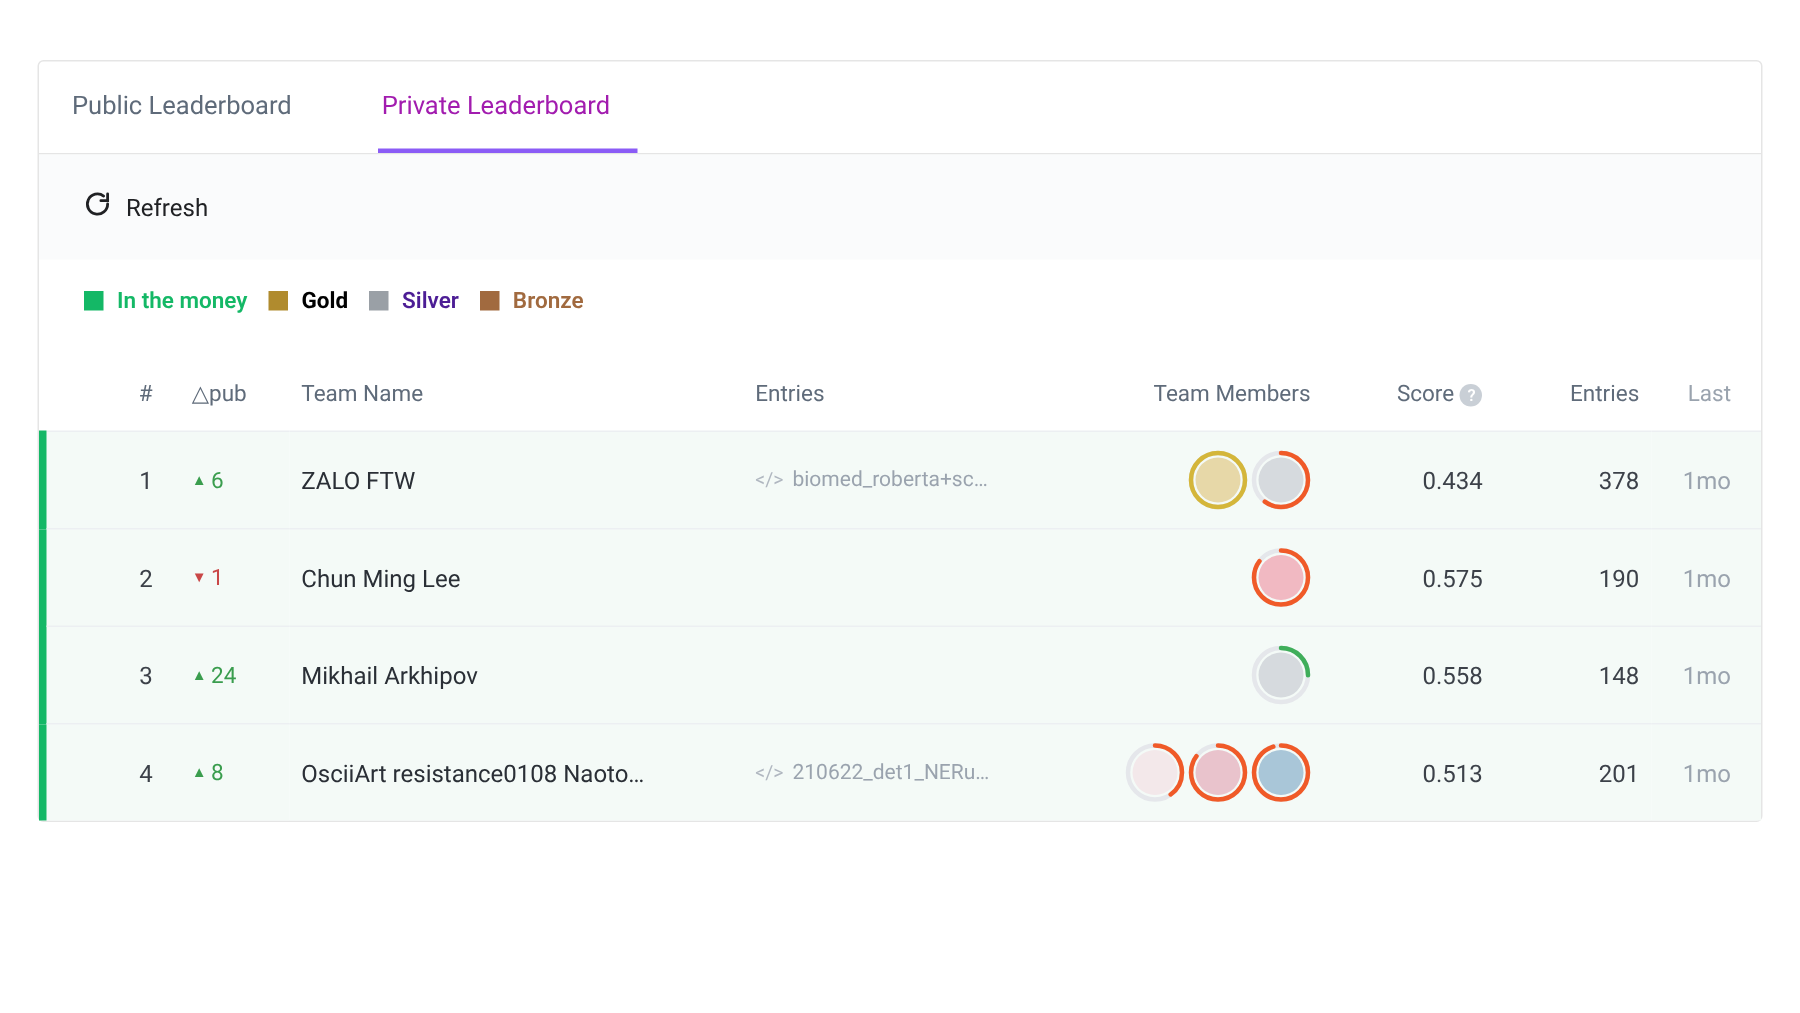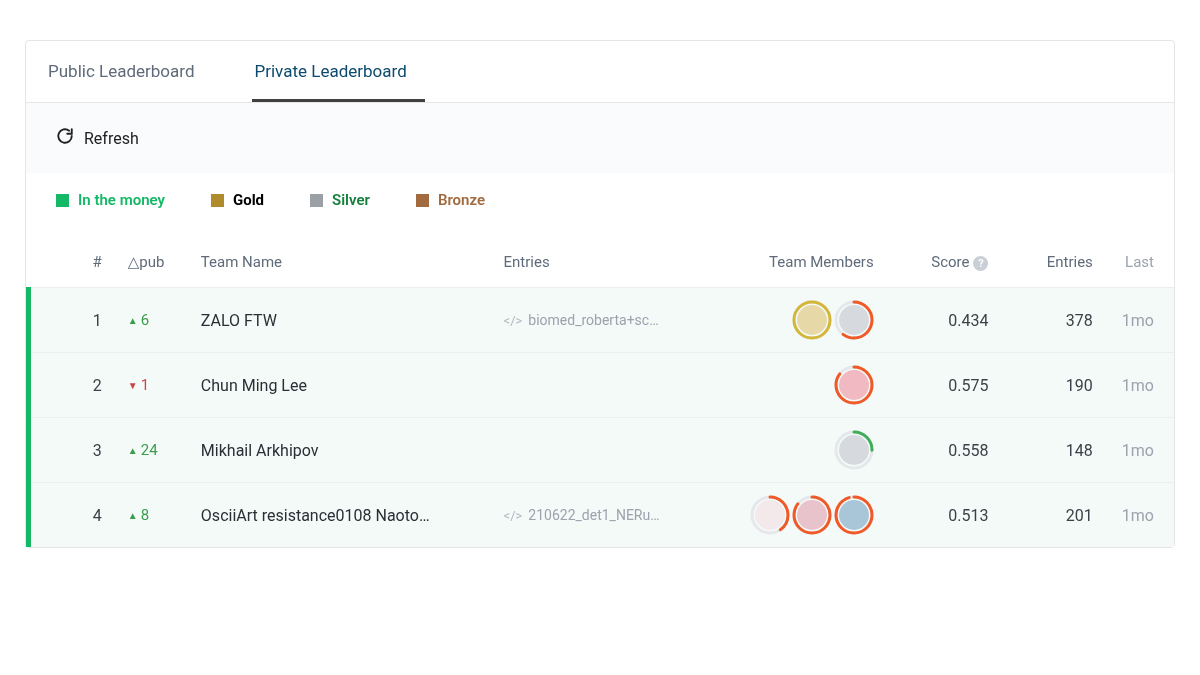--- a/index.html
+++ b/index.html
@@ -23,22 +23,22 @@
     }
     .tab {
       padding: 20px 18px 18px 2px;
       margin-right: 40px;
       font-size: 17px;
       color: #5f6b7a;
       cursor: pointer;
       border-bottom: 3px solid transparent;
     }
     .tab.active {
-      color: #0c4a6e;
-      border-bottom: 3px solid #404040;
+      color: #a21caf;
+      border-bottom: 3px solid #8b5cf6;
     }
     .info-bar {
       display: flex;
       justify-content: space-between;
       align-items: center;
       padding: 24px 30px;
       background: #fafbfc;
     }
     .info-text {
       color: #9aa3ae;
@@ -50,36 +50,36 @@
       align-items: center;
       gap: 10px;
       font-size: 16px;
       font-weight: 400;
       color: #202124;
       cursor: pointer;
     }
     .refresh-icon svg { width: 18px; height: 18px; }
     .legend {
       display: flex;
-      gap: 46px;
+      gap: 14px;
       padding: 18px 30px 16px 30px;
       font-size: 15px;
     }
     .legend-item {
       display: flex;
       align-items: center;
       gap: 9px;
     }
     .legend-swatch {
       width: 13px;
       height: 13px;
     }
     .legend-money { color: #14b866; font-weight: 600; }
     .legend-gold { color: #000000; font-weight: 700; }
-    .legend-silver { color: #15803d; font-weight: 600; }
+    .legend-silver { color: #4c1d95; font-weight: 600; }
     .legend-bronze { color: #a16a3f; font-weight: 600; }
     table {
       width: 100%;
       border-collapse: collapse;
     }
     thead th {
       text-align: left;
       font-weight: 400;
       color: #5f6b7a;
       font-size: 15px;

